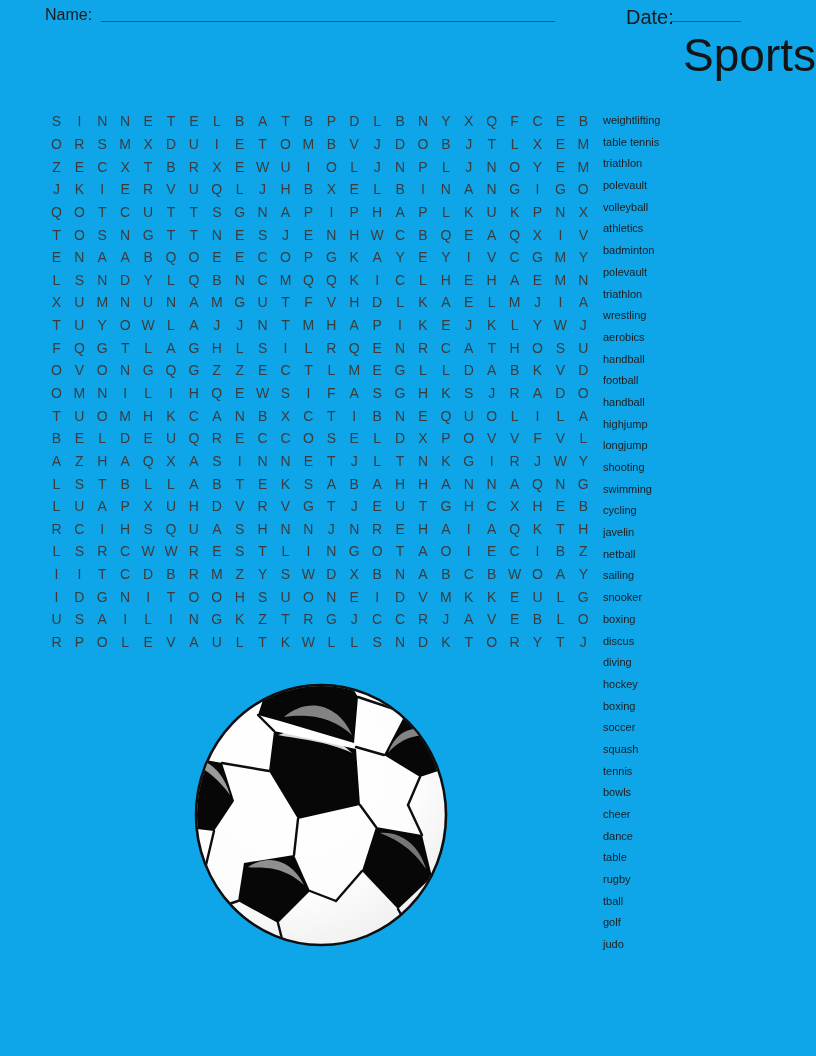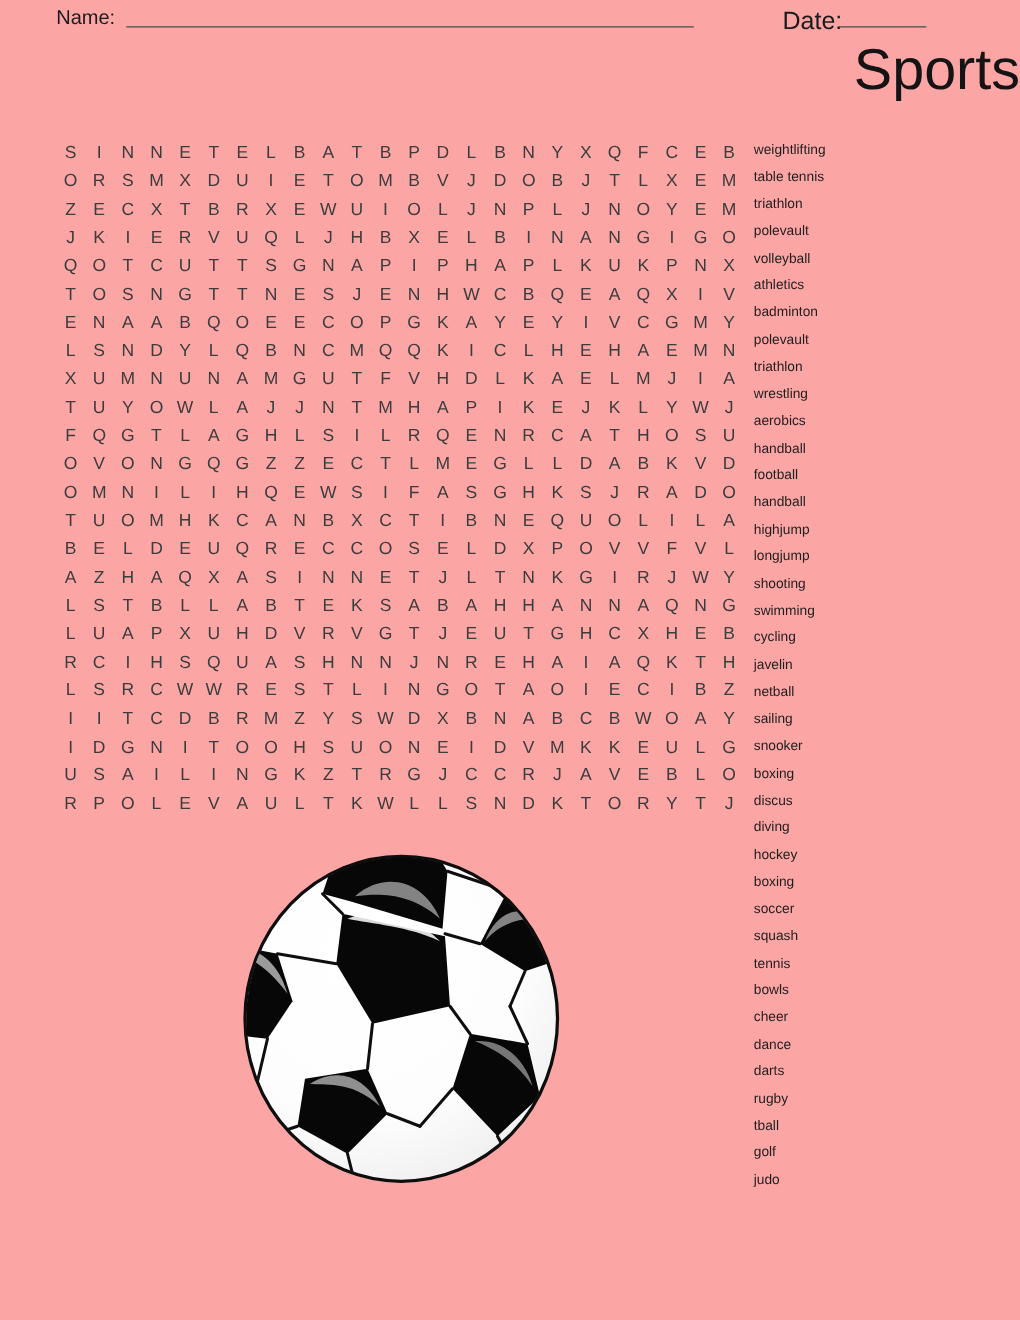--- a/index.html
+++ b/index.html
@@ -1,20 +1,20 @@
 <!DOCTYPE html>
 <html><head>
 <meta charset="utf-8">
 <style>
   html,body { margin:0; padding:0; background:#ffffff; }
   body {
     width:816px; height:1056px; position:relative; overflow:hidden;
     font-family:"Liberation Sans","DejaVu Sans",sans-serif;
   }
-  .page { position:absolute; inset:0; background:#fca5a5;text-decoration:underline; }
+  .page { position:absolute; inset:0; background:#0ea5e9;text-decoration:underline; }
 
   
   .name-label { position:absolute; left:45px; top:6px; font-size:16px; color:#1b1b1b; }
   .name-line  { position:absolute; left:101px; top:4px; width:454px; height:17px;
                 border-bottom:1.7px solid #4a4a4a; }
   .date-label { position:absolute; left:626px; top:6px; font-size:20px; color:#1b1b1b; }
   .date-line  { position:absolute; left:671px; top:4px; width:70px; height:17px;
                 border-bottom:1.7px solid #4a4a4a; }
 
   
@@ -654,21 +654,21 @@
       <li>discus</li>
       <li>diving</li>
       <li>hockey</li>
       <li>boxing</li>
       <li>soccer</li>
       <li>squash</li>
       <li>tennis</li>
       <li>bowls</li>
       <li>cheer</li>
       <li>dance</li>
-      <li>darts</li>
+      <li>table</li>
       <li>rugby</li>
       <li>tball</li>
       <li>golf</li>
       <li>judo</li>
     </ul>
 
   <svg class="ball" viewBox="0 0 258 268" xmlns="http://www.w3.org/2000/svg">
     <defs>
       <radialGradient id="shade" cx="38%" cy="30%" r="85%">
         <stop offset="0" stop-color="#ffffff"></stop>

